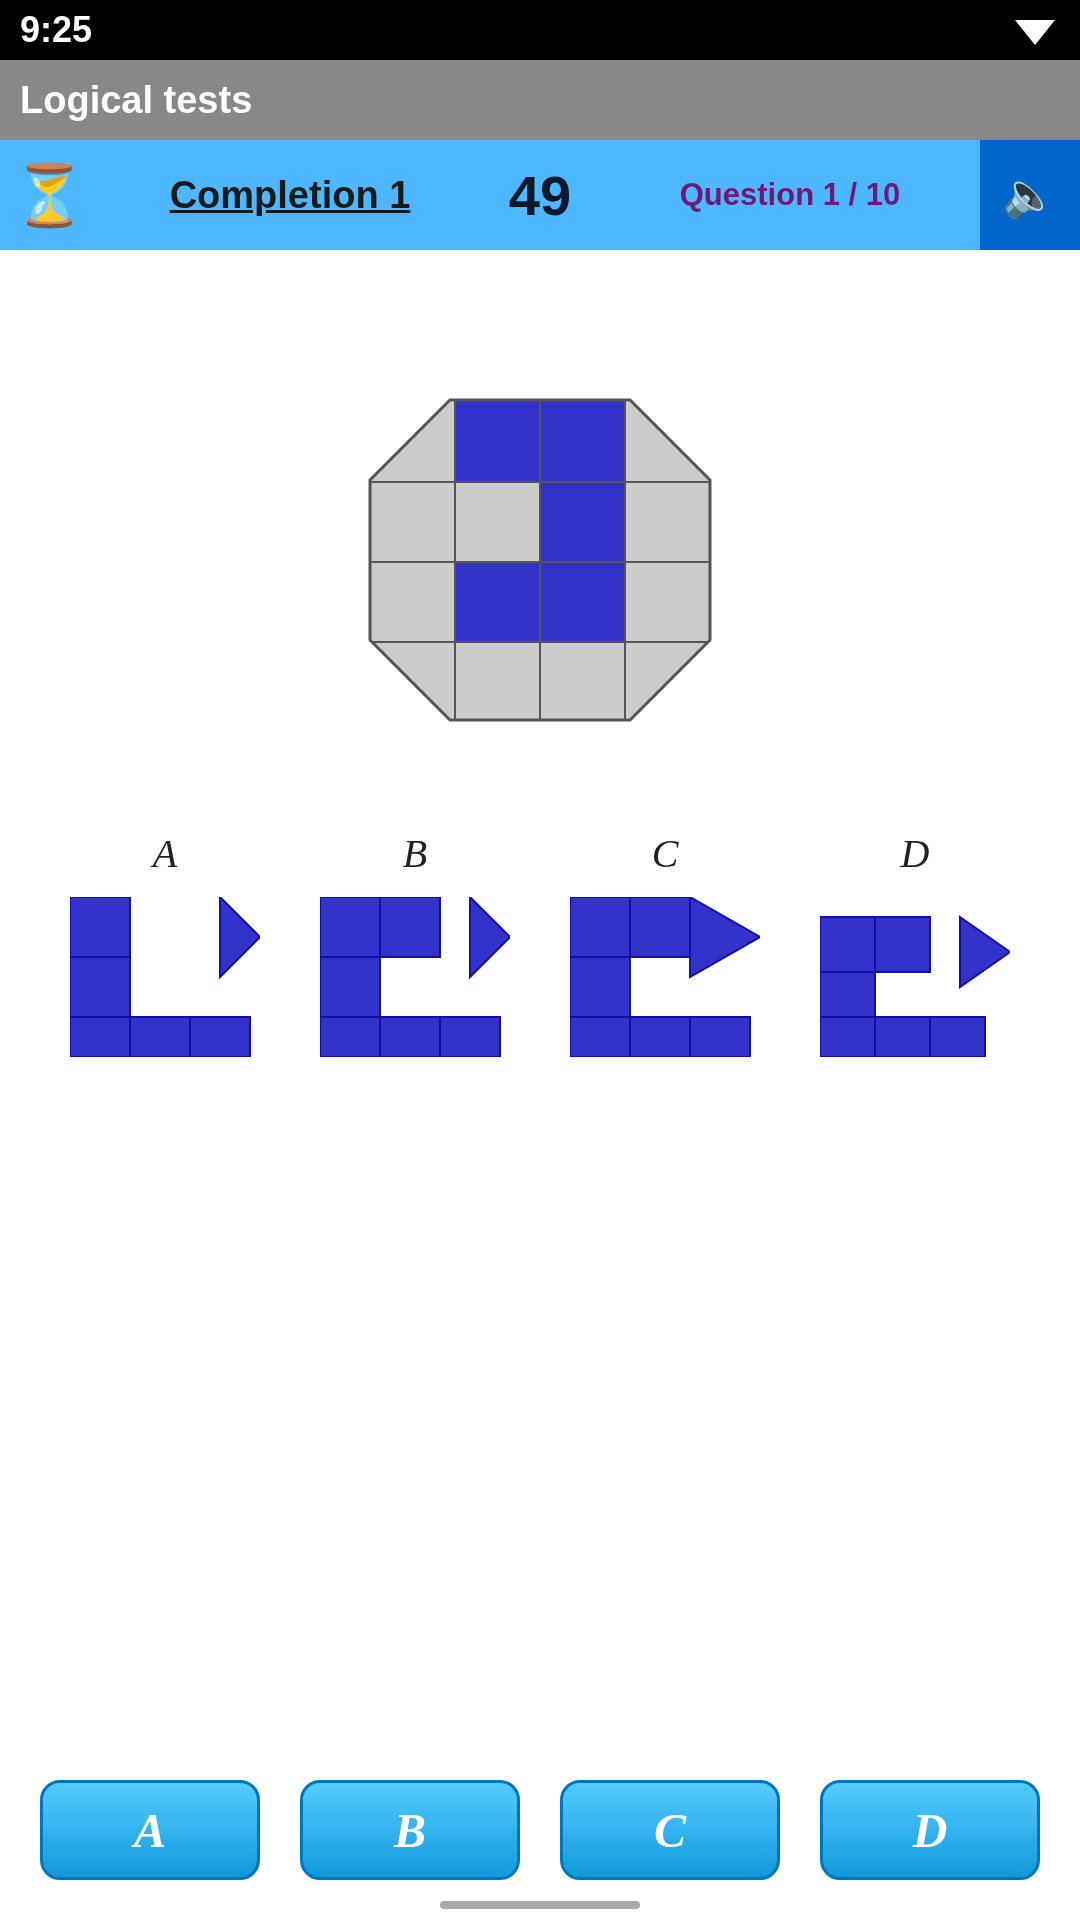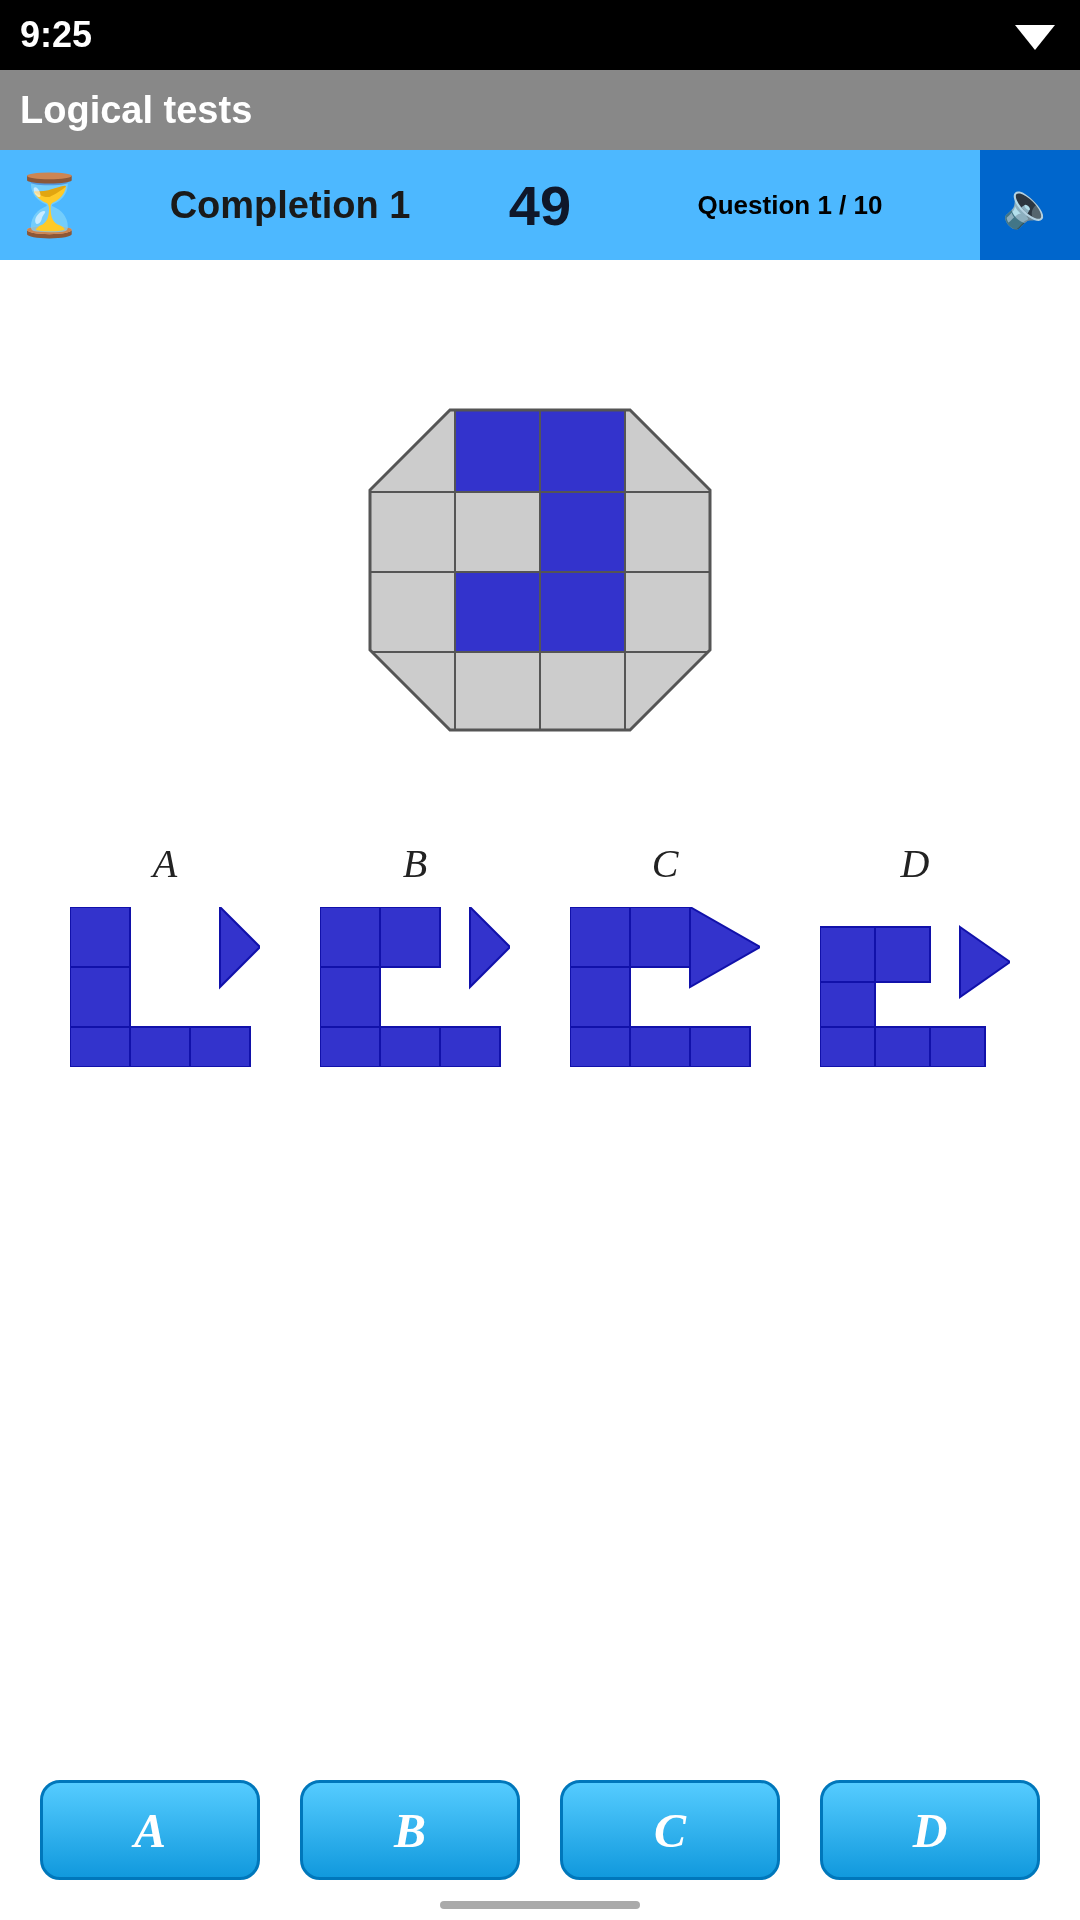--- a/index.html
+++ b/index.html
@@ -10,21 +10,21 @@
       height: 1920px;
       background: #ffffff;
       font-family: Arial, sans-serif;
       overflow: hidden;
     }
 
     
     .status-bar {
       background: #000;
       color: #fff;
-      height: 70px;
+      height: 60px;
       display: flex;
       align-items: center;
       padding: 0 20px;
       font-size: 36px;
       font-weight: bold;
     }
 
     .status-bar .wifi-icon {
       margin-left: auto;
     }
@@ -58,36 +58,37 @@
       justify-content: center;
       font-size: 60px;
     }
 
     .info-bar .completion-text {
       flex: 1;
       text-align: center;
       font-size: 38px;
       font-weight: bold;
       color: #1a1a1a;
+      text-decoration: underline;
     }
 
     .info-bar .timer {
       width: 120px;
       text-align: center;
       font-size: 56px;
       font-weight: bold;
       color: #0f172a;
     }
 
     .info-bar .question-text {
       flex: 1;
       text-align: center;
-      font-size: 26px;
-      font-weight: bold;
-      color: #000000;
+      font-size: 31px;
+      font-weight: bold;
+      color: #701a75;
     }
 
     .info-bar .sound-btn {
       width: 100px;
       height: 110px;
       background: #0066cc;
       display: flex;
       align-items: center;
       justify-content: center;
       font-size: 44px;

